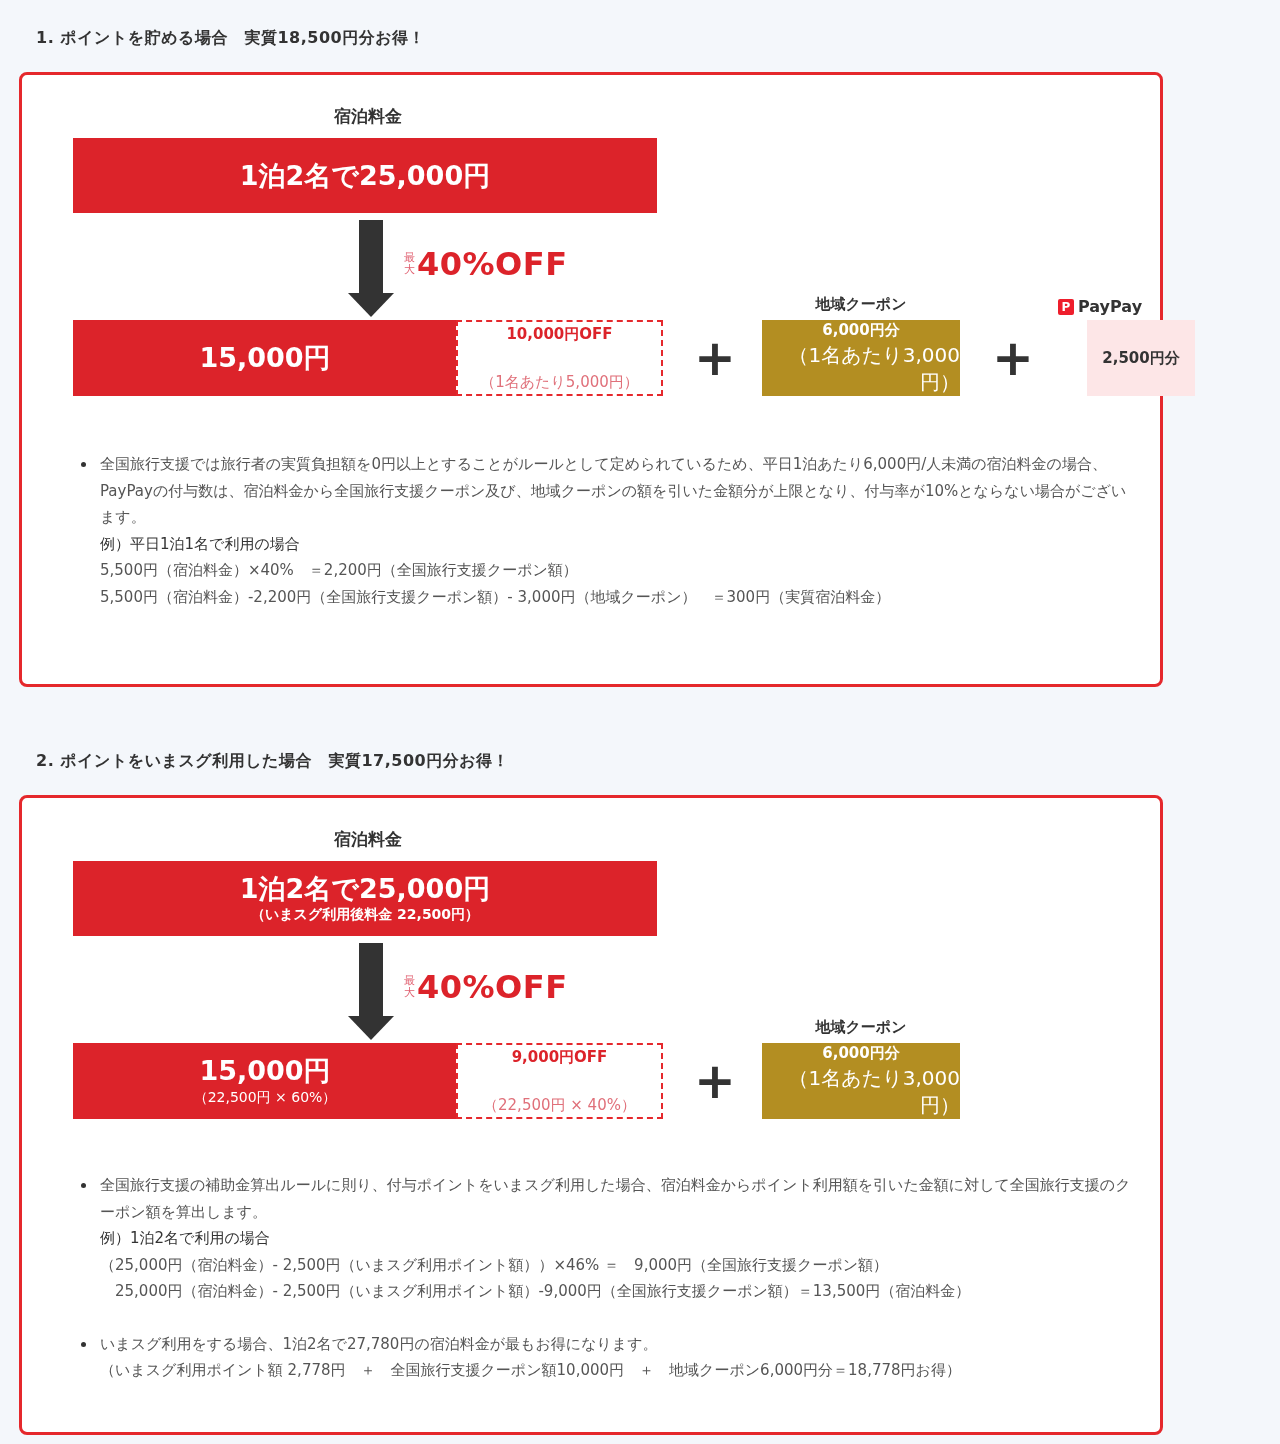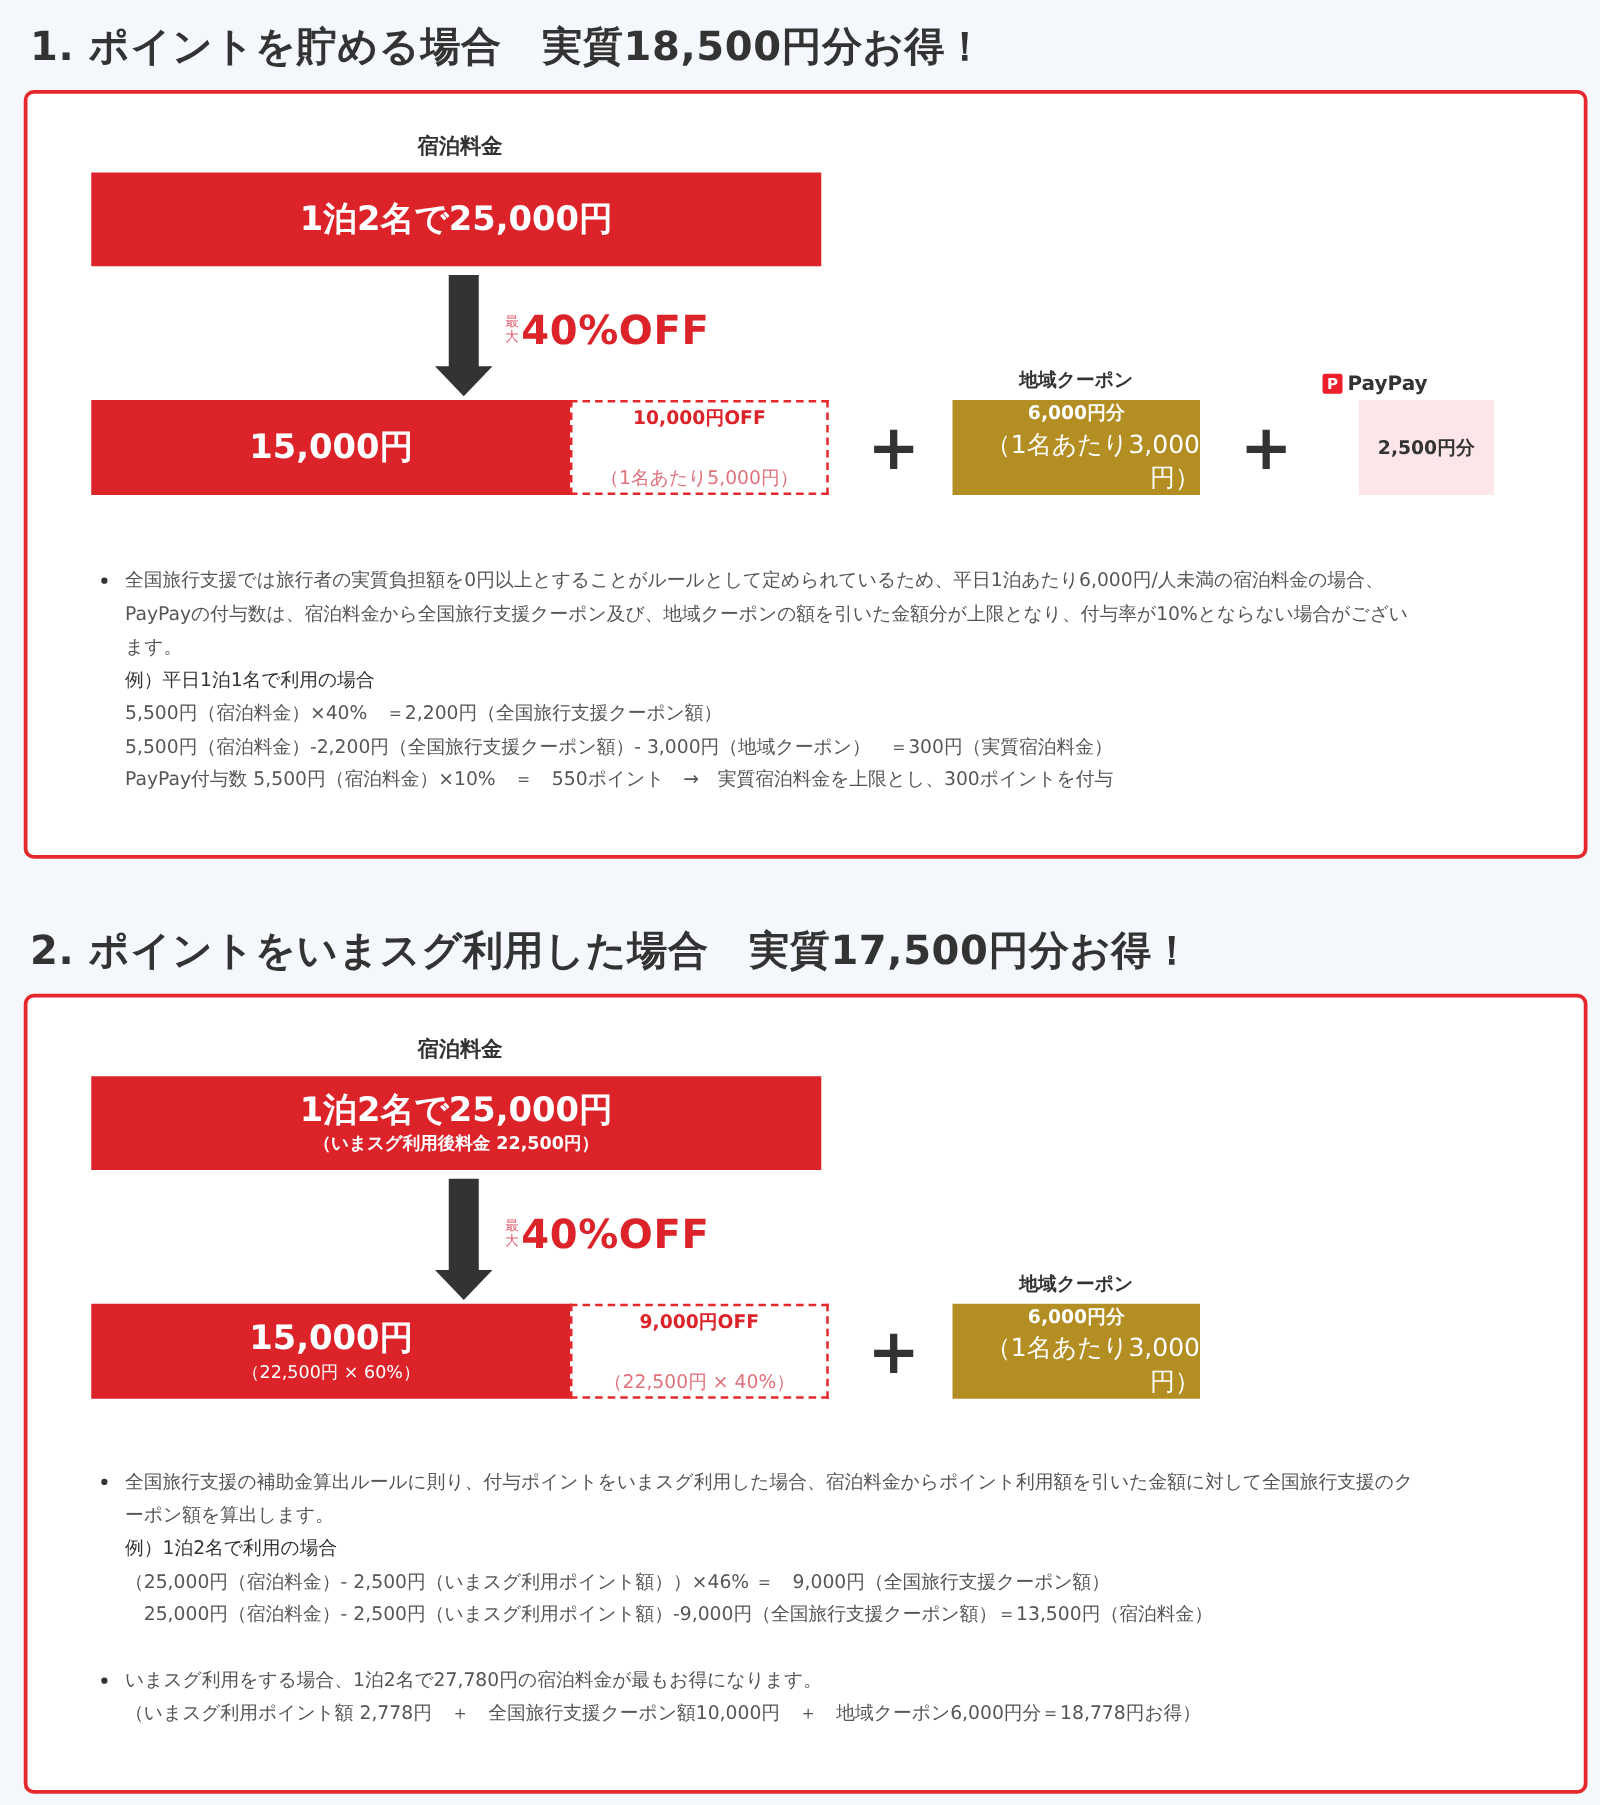--- a/index.html
+++ b/index.html
@@ -5,26 +5,26 @@
   html, body { margin: 0; padding: 0; }
   body {
     width: 1280px; height: 1444px; overflow: hidden;
     background: #f4f7fb;
     font-family: "DejaVu Sans", "Liberation Sans", sans-serif;
     color: #333;
     position: relative;
   }
   .section-title {
     position: absolute; left: 20px;
-    font-size: 32px; font-weight: bold; color: #333;
+    font-size: 16px; font-weight: bold; color: #333;
     letter-spacing: 0.5px;
-    margin: 4px;
+    margin: 16px;
   }
   .card {
-    position: absolute; left: 19px; width: 1251px;
+    position: absolute; left: 19px; width: 1144px;
     background: #fff;
     border: 3px solid #e5282c;
     border-radius: 8px;
     box-sizing: border-box;
   }
   .abs { position: absolute; }
   .label-top {
     font-size: 17px; font-weight: bold; color: #333; text-align: center;
   }
   .red-bar {
@@ -132,21 +132,20 @@
 
   <div class="abs notes" style="left:56px; top:376px; width:1150px;">
     <ul>
       <li>
         <div>全国旅行支援では旅行者の実質負担額を0円以上とすることがルールとして定められているため、平日1泊あたり6,000円/人未満の宿泊料金の場合、</div>
         <div>PayPayの付与数は、宿泊料金から全国旅行支援クーポン及び、地域クーポンの額を引いた金額分が上限となり、付与率が10%とならない場合がござい</div>
         <div>ます。</div>
         <div class="ex-title">例）平日1泊1名で利用の場合</div>
         <div class="line">5,500円（宿泊料金）×40%　＝2,200円（全国旅行支援クーポン額）</div>
         <div class="line">5,500円（宿泊料金）-2,200円（全国旅行支援クーポン額）- 3,000円（地域クーポン）　＝300円（実質宿泊料金）</div>
-        <div class="line">PayPay付与数 5,500円（宿泊料金）×10%　＝　550ポイント　→　実質宿泊料金を上限とし、300ポイントを付与</div>
       </li>
     </ul>
   </div>
 </div>
 
 <h2 class="section-title" style="top:735px;">2. ポイントをいまスグ利用した場合　実質17,500円分お得！</h2>
 
 <div class="card" style="top:795px; height:640px;">
   <div class="abs label-top" style="left:54px; top:30px; width:584px;">宿泊料金</div>
 

